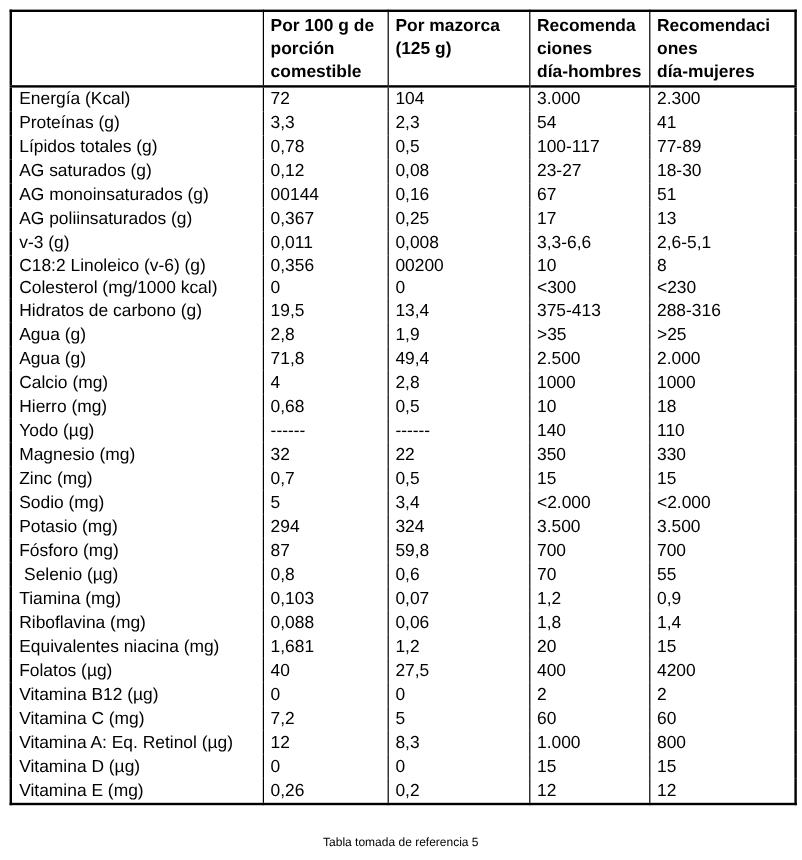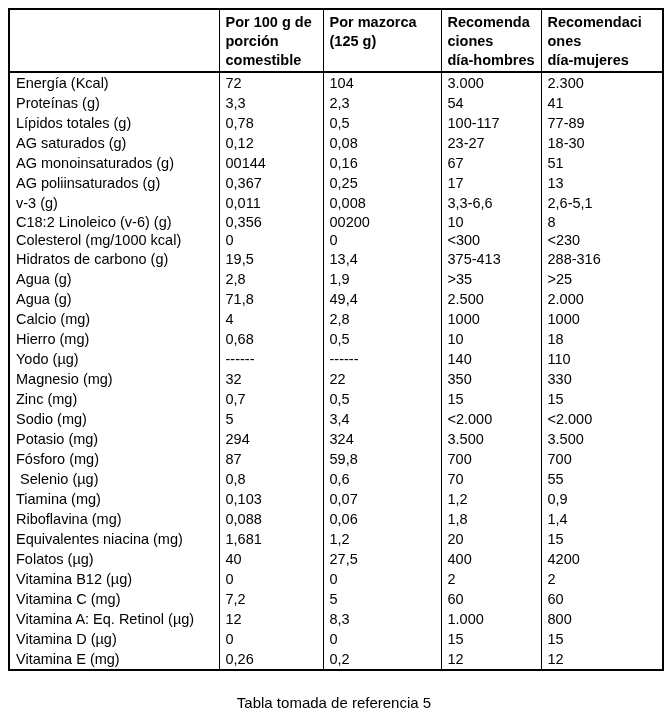--- a/index.html
+++ b/index.html
@@ -62,21 +62,21 @@
   }
   tbody td.label {
     font-weight: normal;
   }
   .caption {
     position: absolute;
     left: 0;
     top: 693px;
     width: 668px;
     text-align: center;
-    font-size: 15px;
+    font-size: 10px;
     line-height: 20px;
     color: #000;
   }
 </style>
 </head>
 <body>
 
 <div class="page">
   <table class="nutrition">
     <colgroup>

